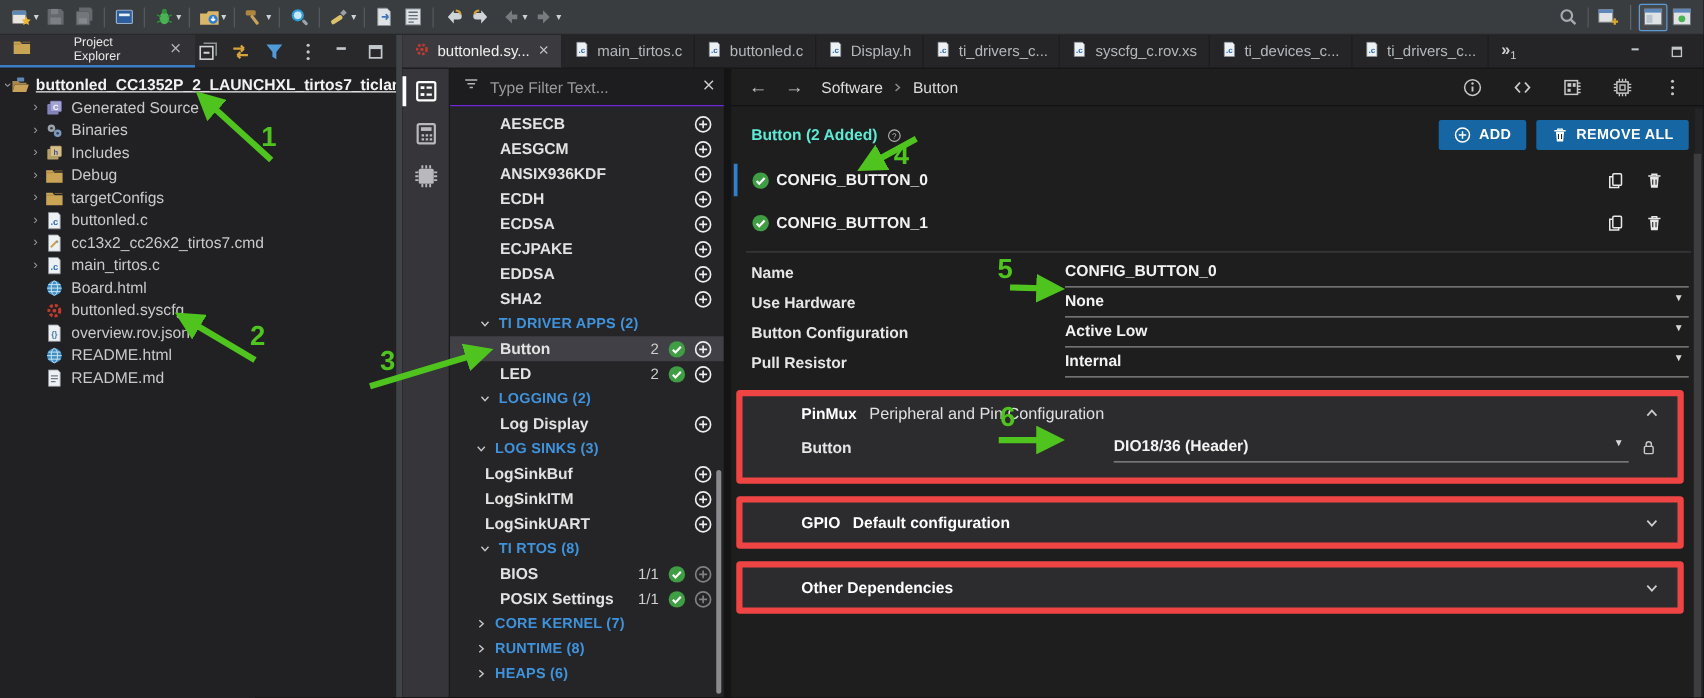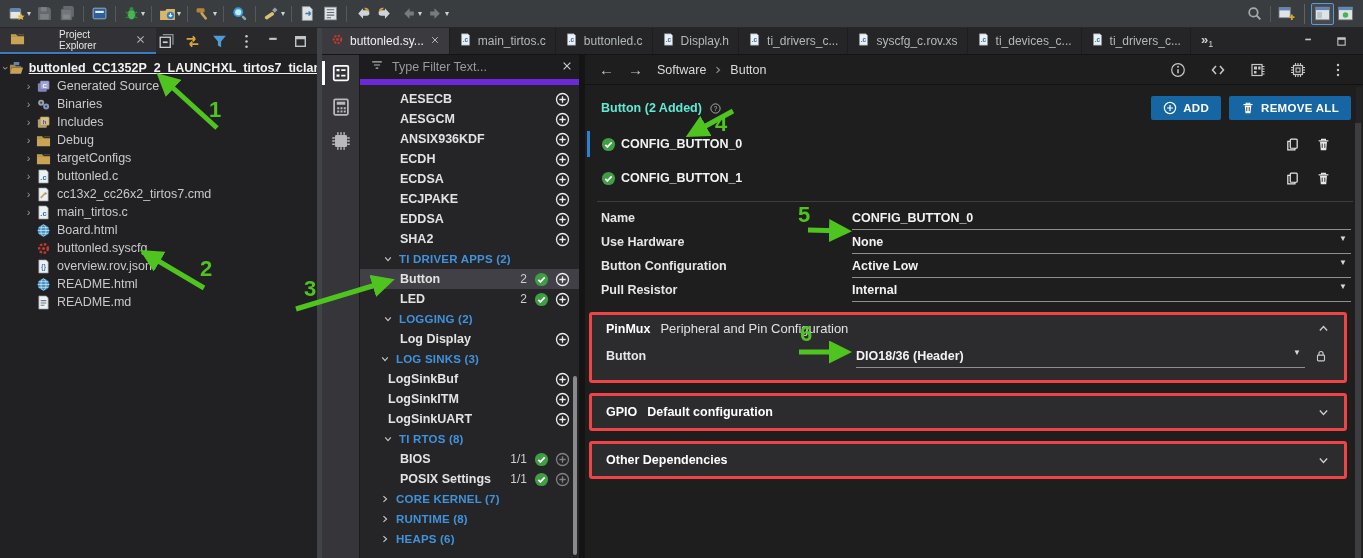--- a/index.html
+++ b/index.html
@@ -60,21 +60,21 @@
   
   .vstrip { width:38px; background:#35353a; border-right:1px solid #1a1a1a; padding-top:8px;
             display:flex; flex-direction:column; align-items:center; gap:14px; }
   .vitem { position:relative; color:#b9b9bd; display:flex; }
   .vitem svg { width:20px; height:20px; }
   .vitem.active { color:#ffffff; }
   .vitem.active::before { content:""; position:absolute; left:-9px; top:-2px; width:3px; height:24px; background:#fff; }
 
   
   .modules { width:219px; background:#252527; position:relative; display:flex; flex-direction:column; }
-  .filterbar { height:30px; display:flex; align-items:center; gap:8px; padding:0 10px; background:#1d1d20; border-bottom:6px solid #6d28d9; }
+  .filterbar { height:30px; display:flex; align-items:center; gap:8px; padding:0 10px; background:#1d1d20; border-bottom:1px solid #6d28d9; }
   .filterbar .ficonx svg { width:14px; height:14px; color:#b5b5b5; }
   .filterinput { flex:1; background:transparent; border:none; outline:none; color:#cfcfcf; font-size:12.5px; font-family:inherit; }
   .filterinput::placeholder { color:#9a9a9e; }
   .fclear svg { width:12px; height:12px; color:#cfcfcf; }
   .mlist { padding-top:4px; overflow:hidden; }
   .mrow { height:20px; display:flex; align-items:center; padding-right:9px; font-size:12.5px; font-weight:700; color:#e2e2e2; white-space:nowrap; }
   .mrow.selected { background:#404046; }
   .mrow.d2 { padding-left:40px; } .mrow.d3 { padding-left:28px; }
   .mrow.c1 { padding-left:23px; } .mrow.c2 { padding-left:20px; }
   .mrow.cat .mlabel { color:#3f93dd; font-size:11.5px; letter-spacing:.2px; }
@@ -112,21 +112,21 @@
   .iname { font-size:12.5px; font-weight:700; color:#f2f2f2; }
   .ispace { flex:1; }
   .iact { display:flex; gap:16px; margin-right:22px; color:#e8e8e8; }
   .iact svg { width:15px; height:15px; }
   .divline { height:1px; background:#3e3e41; margin:8px 0 4px -4px; }
   .frow { height:24px; display:flex; align-items:center; }
   .flabel { width:251px; font-size:12.5px; font-weight:600; color:#e6e6e6; }
   .fvalue { flex:1; position:relative; border-bottom:1px solid #8f8f8f; padding:2px 18px 3px 0; margin-right:2px; }
   .fvtext { font-size:12.5px; font-weight:600; color:#f2f2f2; }
   .fcaret { position:absolute; right:4px; top:4px; font-size:8px; color:#d8d8d8; }
-  .card { background:#2c2c2e; border:3px solid #ef4444; border-radius:3px; margin:10px 6px 0 -12px; }
+  .card { background:#2c2c2e; border:5px solid #ef4444; border-radius:3px; margin:10px 6px 0 -12px;padding-left:33px; }
   .cardhead { display:flex; align-items:center; padding:6px 14px; }
   .ctag { font-size:12.5px; font-weight:700; color:#ffffff; margin-right:10px; }
   .ctitle { font-size:13px; color:#e0e0e0; }
   .cchev { margin-left:auto; color:#cccccc; display:inline-flex; } .cchev svg { width:13px; height:13px; }
   .cchev.up svg { transform:rotate(180deg); }
   .cardrow { display:flex; align-items:center; padding:2px 14px 12px; }
   .cardrow .flabel { width:250px; }
   .pvwrap { flex:1; display:flex; align-items:center; }
   .pvalue { flex:1; position:relative; border-bottom:1px solid #8f8f8f; padding:2px 18px 3px 0; }
   .locki { display:inline-flex; color:#c9c9c9; margin:0 2px 0 9px; } .locki svg { width:14px; height:14px; }

